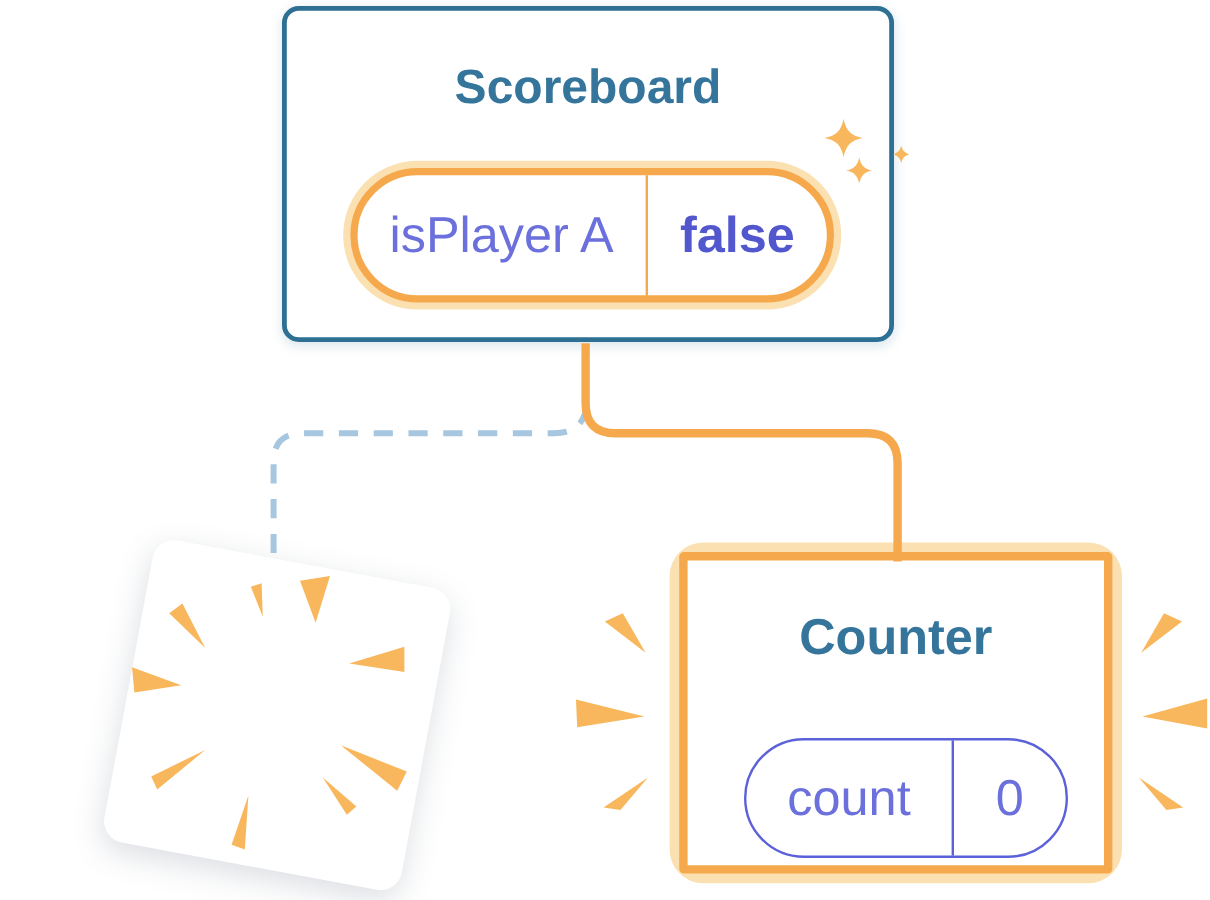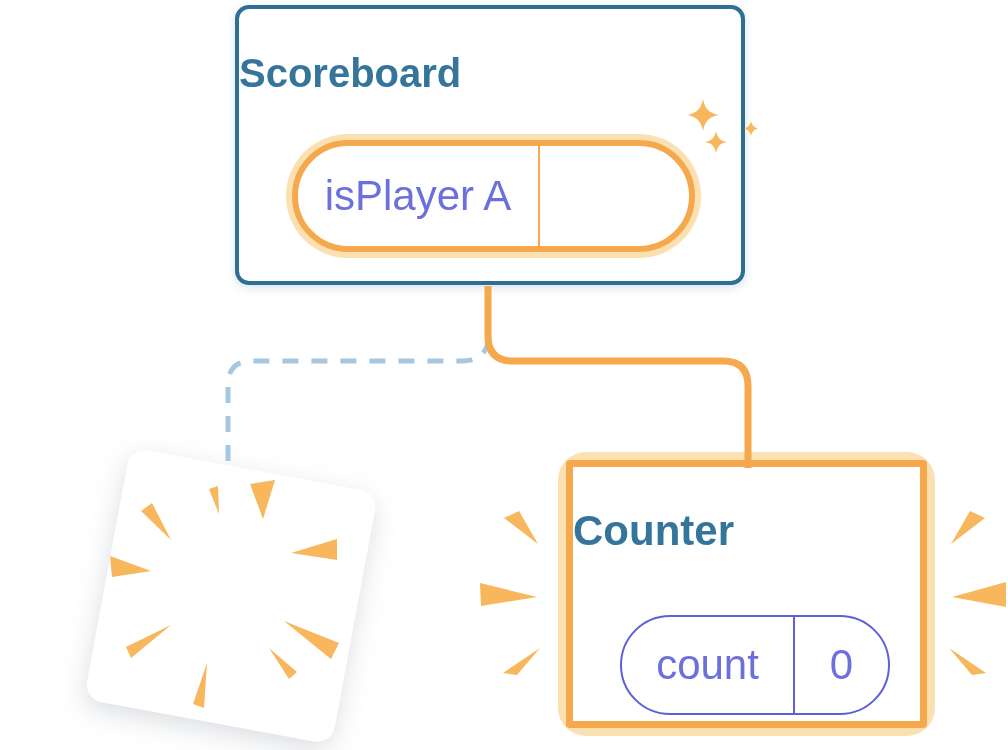--- a/index.html
+++ b/index.html
@@ -26,21 +26,21 @@
   .component-card{
     position:absolute;box-sizing:border-box;background:#fff;
   }
   .scoreboard-card{
     left:235px;top:5px;width:510px;height:280px;
     border:4px solid var(--card-border-blue);border-radius:14px;
     box-shadow:0 3px 10px rgba(46,112,148,.18);
     z-index:1;
   }
   .card-title{
-    position:absolute;left:0;right:0;
+    position:absolute;left:0;right:0;text-align:center;
     color:var(--title-blue);font-weight:600;line-height:1;
   }
   .scoreboard-card .card-title{top:44px;font-size:40px;}
 
   .state-pill{
     position:absolute;box-sizing:border-box;background:#fff;
     display:flex;align-items:stretch;border-radius:999px;margin-top:16px;
   }
   .scoreboard-pill{
     left:53px;top:115px;width:403px;height:112px;
@@ -101,20 +101,23 @@
 
   <div class="poof-card"></div>
 
   <div class="component-card scoreboard-card">
     <div class="card-title">Scoreboard</div>
     <div class="state-pill scoreboard-pill">
       <div class="pill-cell pill-label-cell">
         <span class="pill-label">isPlayer A</span>
       </div>
       <div class="pill-divider"></div>
+      <div class="pill-cell pill-value-cell">
+        <span class="pill-value">false</span>
+      </div>
     </div>
   </div>
 
   <div class="counter-glow">
     <div class="component-card counter-card">
       <div class="card-title">Counter</div>
       <div class="state-pill counter-pill">
         <div class="pill-cell pill-label-cell">
           <span class="pill-label">count</span>
         </div>

